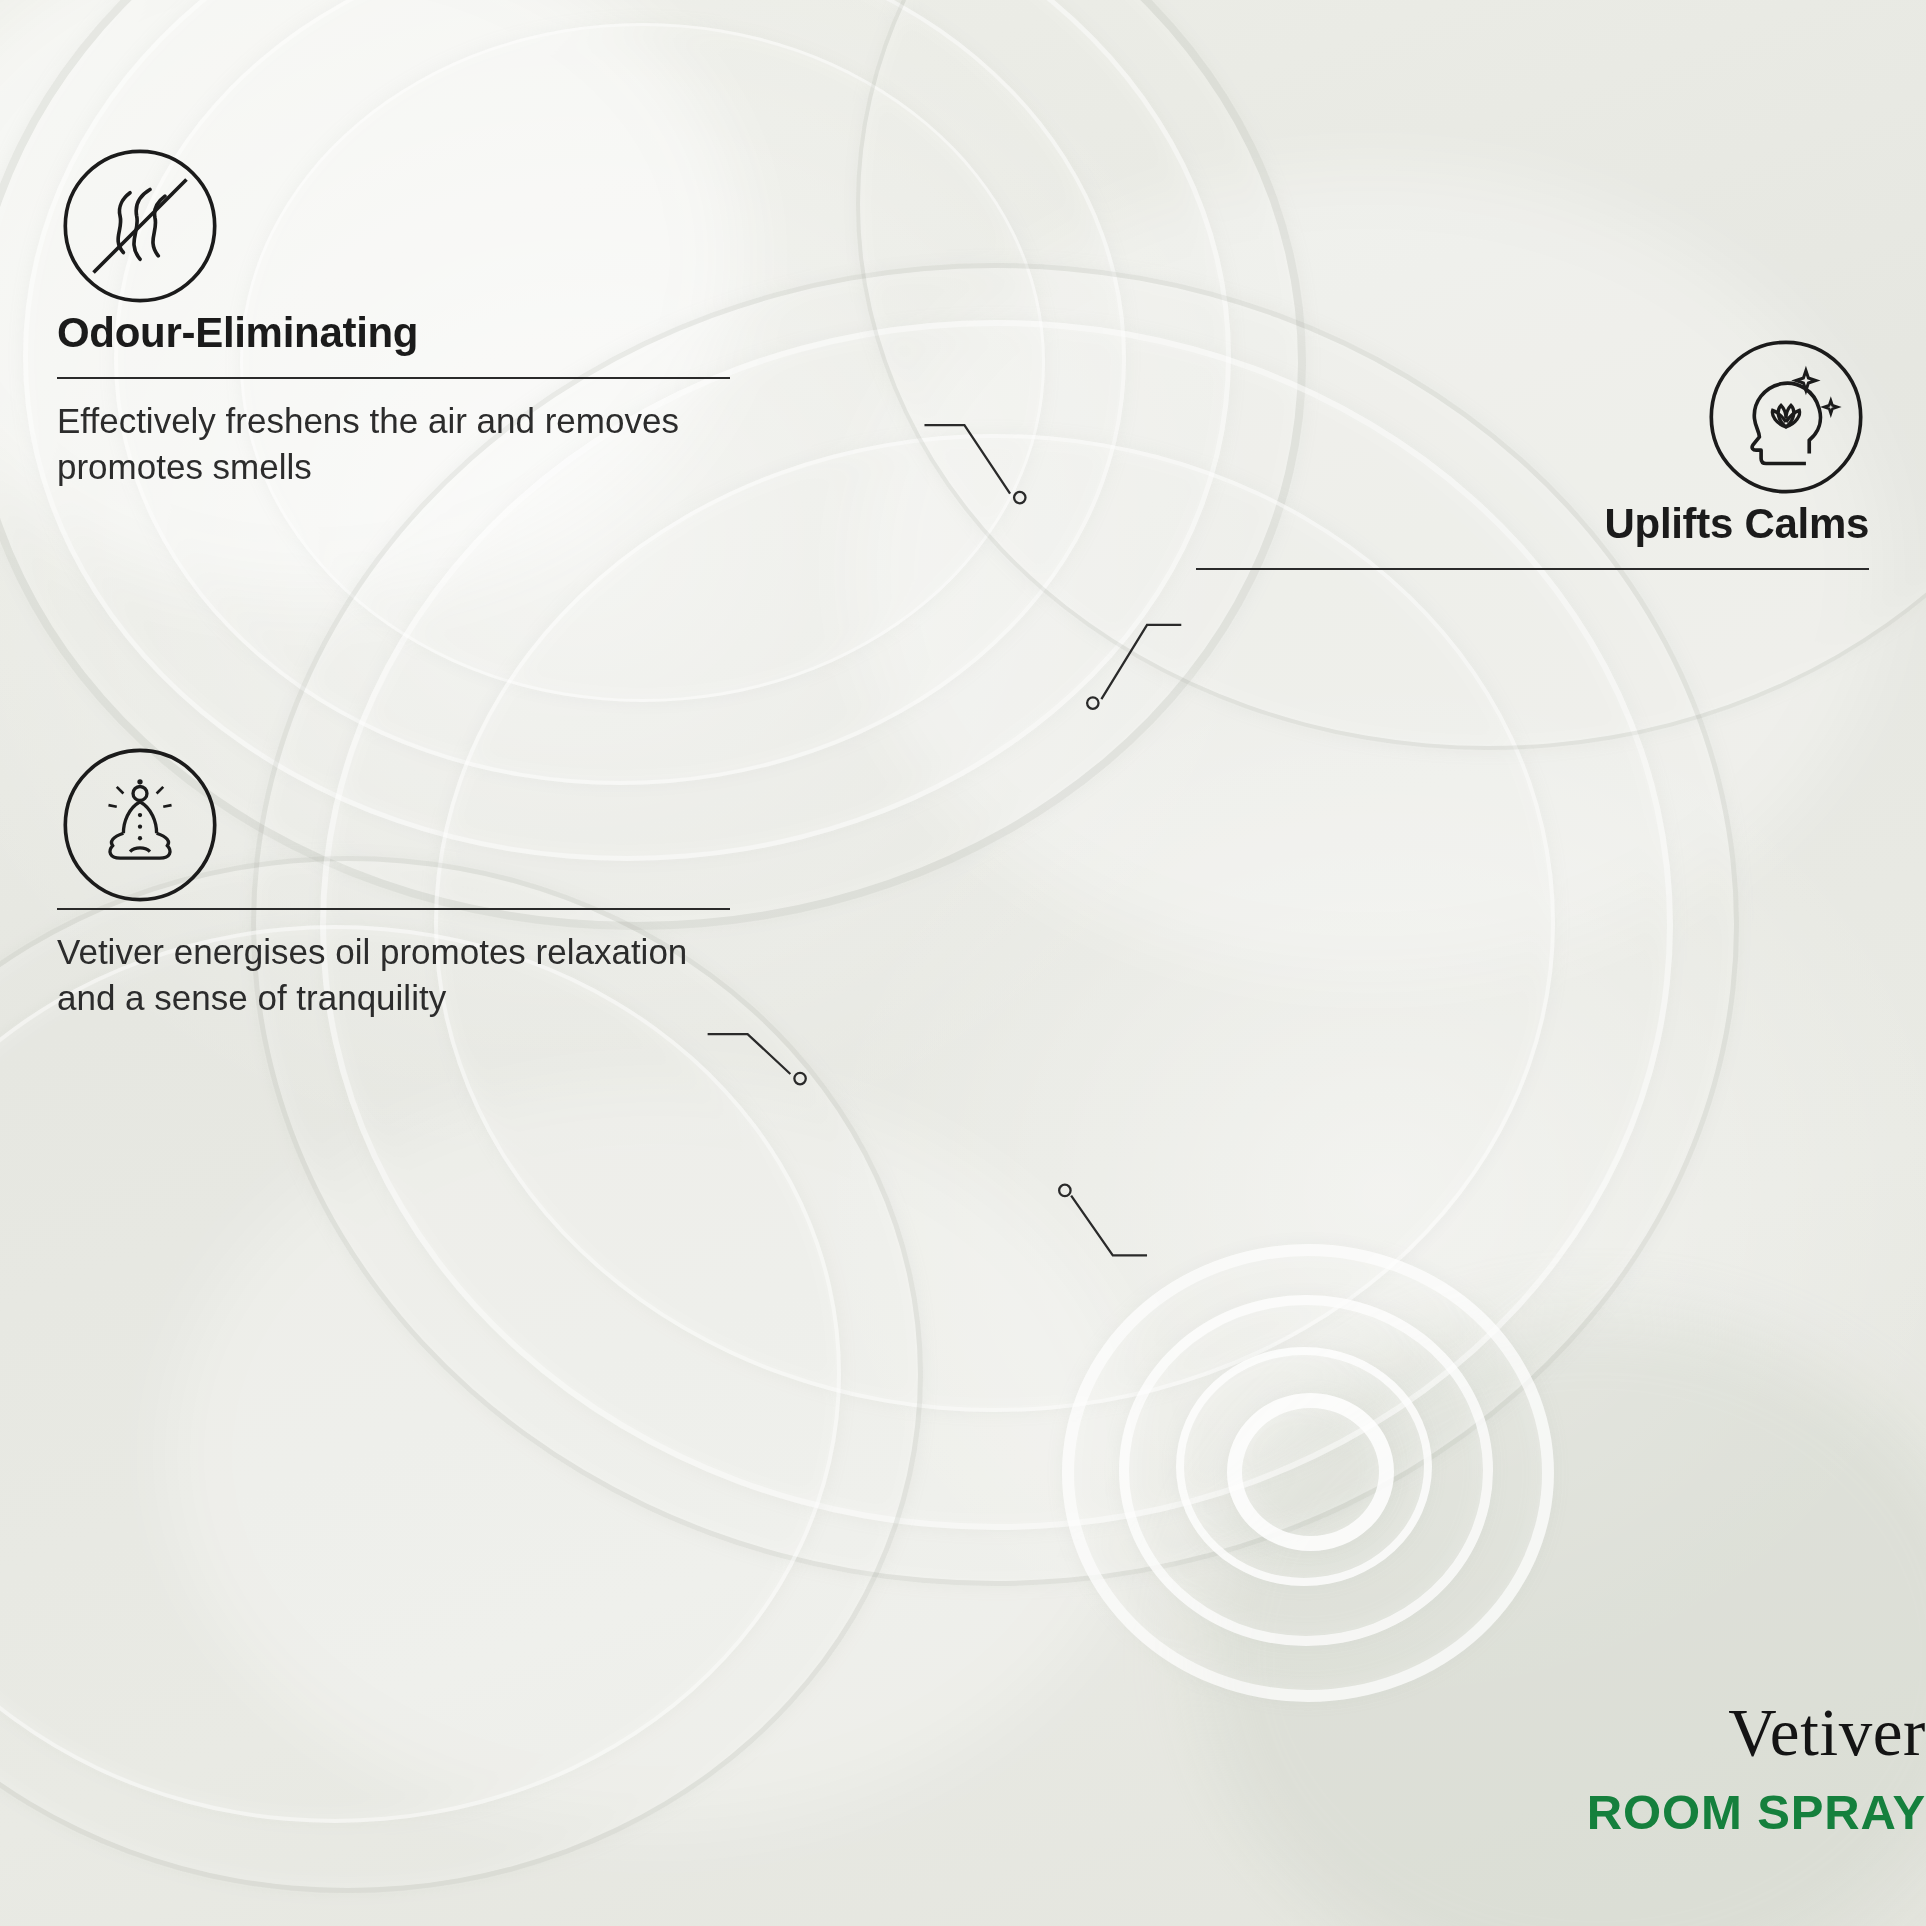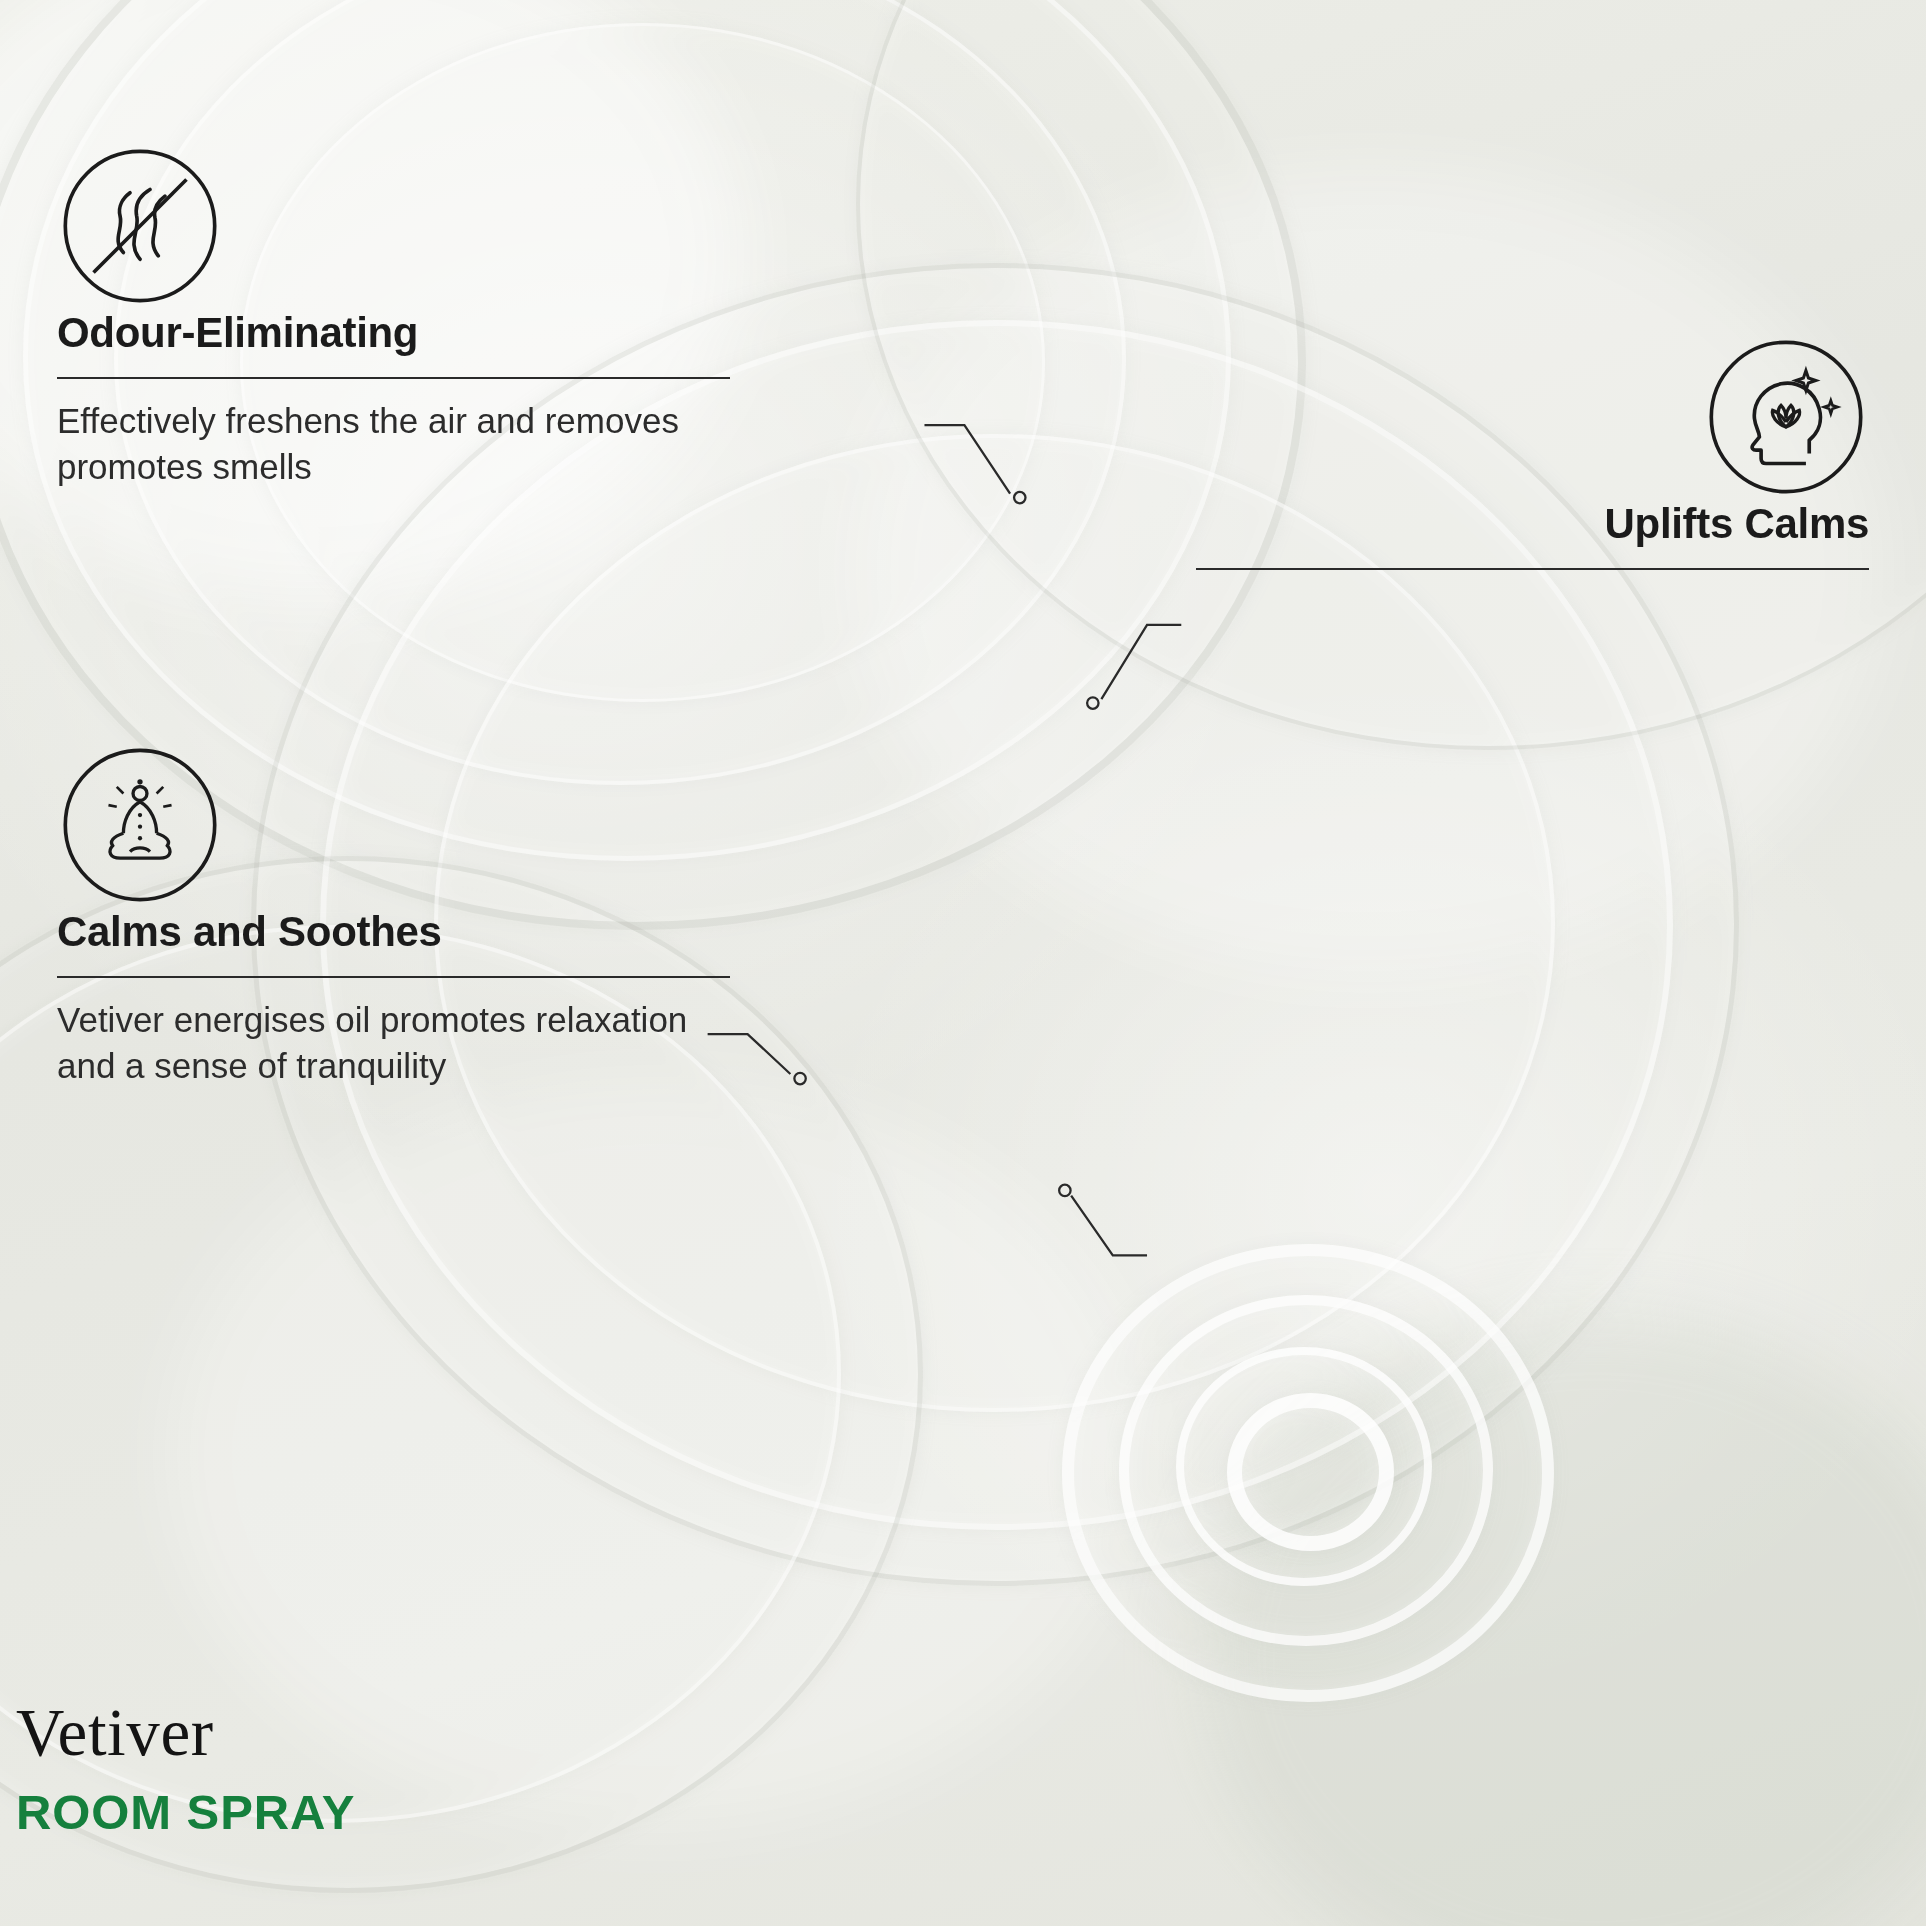--- a/index.html
+++ b/index.html
@@ -101,21 +101,21 @@
     height: 1926px;
     pointer-events: none;
   }
 
   
   #footer {
     position: absolute;
     left: 16px;
     right: 0;
     bottom: 86px;
-    text-align: left;
+    text-align: right;
   }
   .brand {
     font-family: "Liberation Serif", serif;
     font-size: 67px;
     color: #141414;
     letter-spacing: 0.6px;
     line-height: 1.05;
   }
   .product {
     font-size: 49px;
@@ -200,21 +200,20 @@
         <circle cx="50" cy="24" r="1.6" fill="#1b1b1b"></circle>
         <circle cx="50" cy="44" r="1.3" fill="#1b1b1b"></circle>
         <circle cx="50" cy="51" r="1.3" fill="#1b1b1b"></circle>
         <circle cx="50" cy="58" r="1.3" fill="#1b1b1b"></circle>
         <line x1="36" y1="27" x2="40" y2="31" stroke="#1b1b1b" stroke-width="1.6"></line>
         <line x1="64" y1="27" x2="60" y2="31" stroke="#1b1b1b" stroke-width="1.6"></line>
         <line x1="31" y1="38" x2="36" y2="39" stroke="#1b1b1b" stroke-width="1.6"></line>
         <line x1="69" y1="38" x2="64" y2="39" stroke="#1b1b1b" stroke-width="1.6"></line>
       </svg>
     </div>
-    <h2 class="feature-title">Calms and Soothes</h2>
     <div class="rule"></div>
     <p class="feature-desc">Vetiver energises oil promotes relaxation and a sense of tranquility</p>
   </div>
 
   <div class="feature align-right right-col" id="f-mood">
     <div class="icon-row">
       <div class="icon-wrap">
         <svg viewBox="0 0 100 100" width="166" height="166">
           <circle cx="50" cy="50" r="45" fill="none" stroke="#1b1b1b" stroke-width="2.2"></circle>
           <path d="M64 72 L64 64 C70 59 72 52 70 45 C67 34 57 28 47 30 C37 32 30 41 31 51 C31.5 56 34 59 34 62 L30 67 C29 68.5 30 70 32 70 L35 70 L35 75 C35 77 36 78 38 78 L62 78" fill="none" stroke="#1b1b1b" stroke-width="2.2" stroke-linejoin="round"></path>

